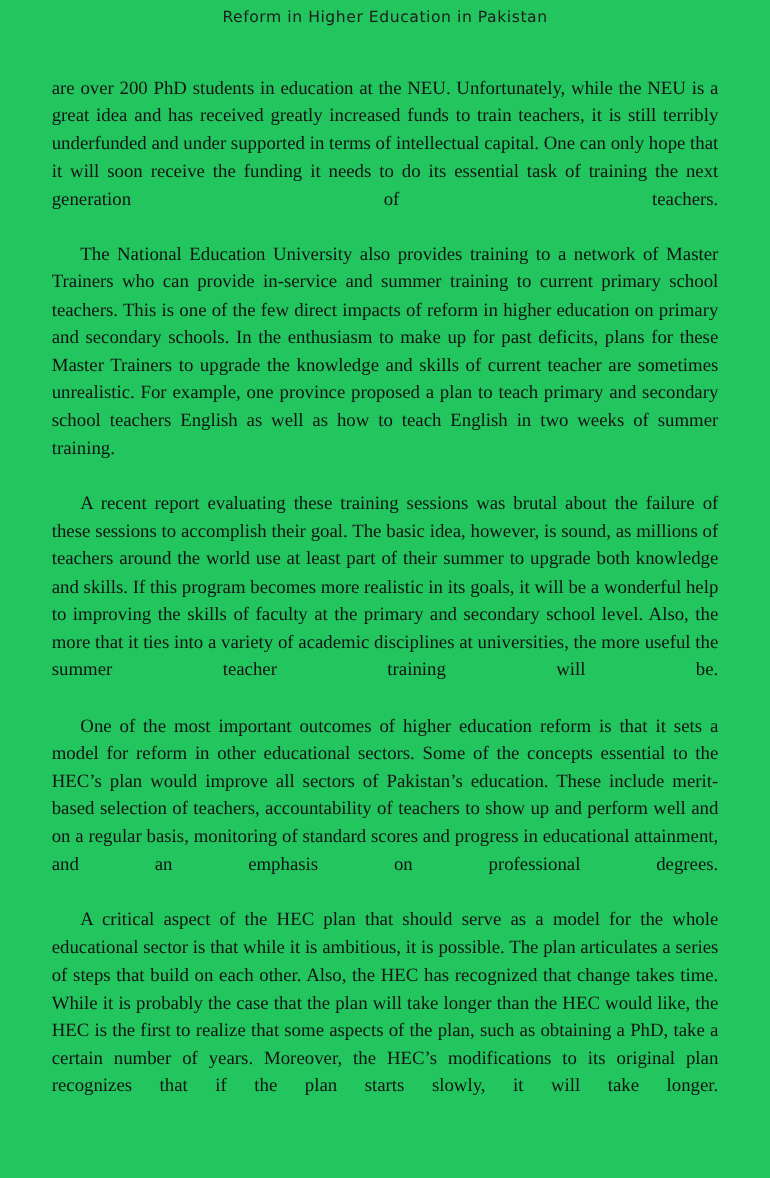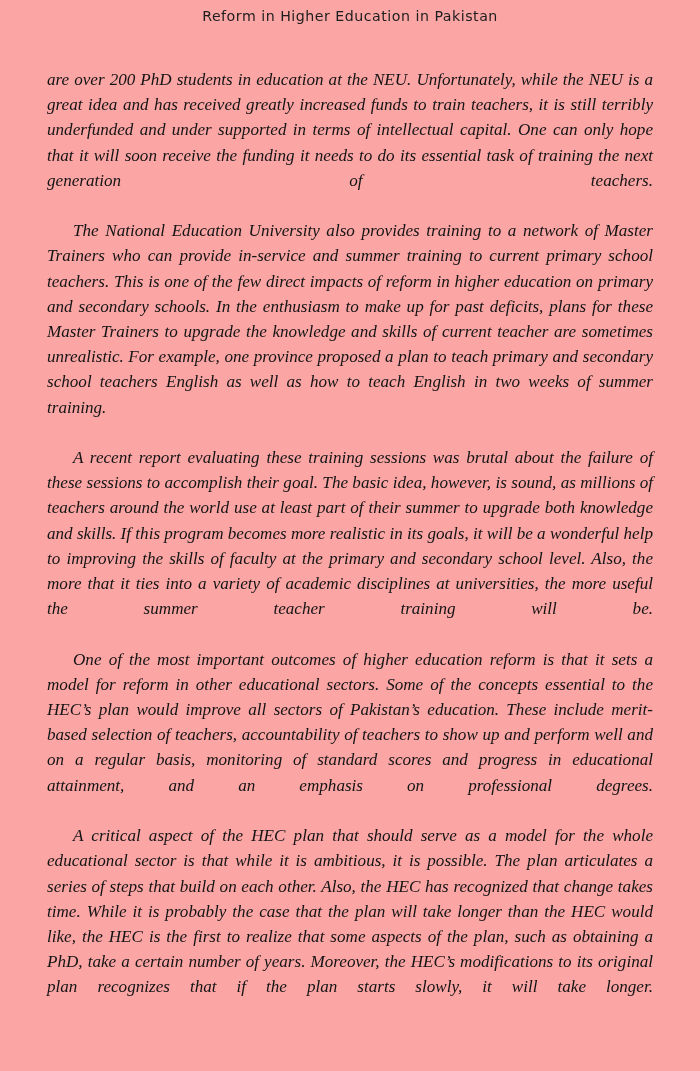--- a/index.html
+++ b/index.html
@@ -10,21 +10,21 @@
   }
   body {
     font-family: "Liberation Serif", "DejaVu Serif", serif;
     color: #1a1a1a;
   }
   .page {
     position: relative;
     width: 700px;
     height: 1071px;
     margin: 0 auto;
-    background: #fca5a5;
+    background: #22c55e;
     overflow: hidden;
     box-sizing: border-box;
   }
 
   
   .running-head {
     position: absolute;
     top: 8px;
     left: 0;
     width: 700px;
@@ -35,21 +35,20 @@
     color: #1d1d1d;
     font-weight: 400;
   }
 
   
   .text-column {
     position: absolute;
     left: 47px;
     top: 67px;
     width: 606px;
-    font-style: italic;
   }
 
   p.body-para {
     margin: 0;
     font-family: "Liberation Serif", "DejaVu Serif", serif;
     font-size: 17.1px;
     line-height: 25.2px;
     text-align: justify;
     text-justify: inter-word;
     color: #141414;

